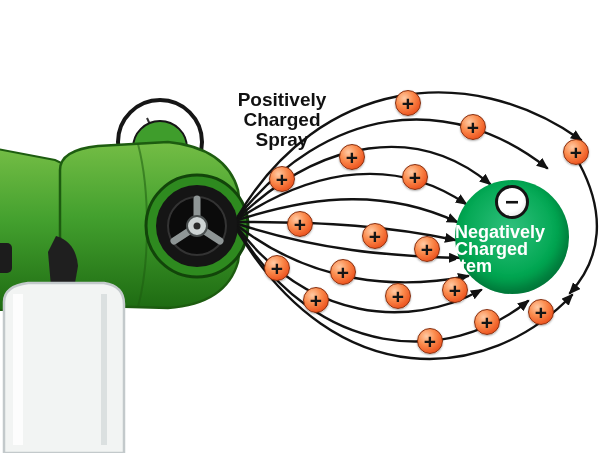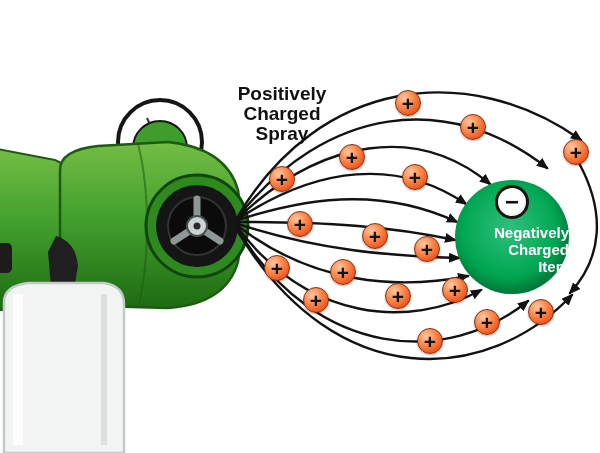--- a/index.html
+++ b/index.html
@@ -1,31 +1,31 @@
 <!DOCTYPE html>
 <html style="--background: #ffffff; --arrow: #121212; --particle-orange: #ef5a24; --target-green: #00a651; --sprayer-green: #43a02e;"><head>
 <meta charset="utf-8">
 <style>
   html,body{margin:0;padding:0;background:#ffffff;}
   .stage{position:relative;width:600px;height:453px;background:var(--background,#fff);overflow:hidden;
          font-family:"Liberation Sans","DejaVu Sans",sans-serif;}
   .art{position:absolute;left:0;top:0;}
   .layer{position:absolute;left:0;top:0;right:0;bottom:0;}
   .arrow{fill:none;stroke:var(--arrow,#121212);stroke-width:2.4;stroke-linecap:round;}
-  .spray-label{position:absolute;left:221px;top:84px;width:122px;text-align:center;font-weight:bold;
+  .spray-label{position:absolute;left:221px;top:90px;width:122px;text-align:center;font-weight:bold;
                font-size:19px;line-height:20px;color:#111;white-space:pre-line;}
   .target{position:absolute;border-radius:50%;
           background:radial-gradient(circle at 48% 42%, #2fc07c 0%, var(--target-green,#00a651) 55%, #007a3a 100%);
           box-shadow:inset -4px -7px 12px rgba(0,60,30,.35);}
   .minus-badge{position:absolute;left:50%;top:5px;transform:translateX(-50%);width:34px;height:34px;border-radius:50%;
                background:radial-gradient(circle at 40% 35%, #ffffff 55%, #d9d9d9 100%);
                border:3px solid #141414;box-sizing:border-box;display:flex;align-items:center;justify-content:center;
                font-size:24px;font-weight:bold;color:#111;line-height:1;}
-  .target-label{position:absolute;left:0;right:0;top:44px;text-align:right;color:#fff;font-weight:bold;
-                font-size:15px;line-height:17px;white-space:pre-line;}
+  .target-label{position:absolute;left:0;right:0;top:44px;text-align:left;color:#fff;font-weight:bold;
+                font-size:18px;line-height:17px;white-space:pre-line;}
   .particle{position:absolute;width:26px;height:26px;border-radius:50%;
             background:radial-gradient(circle at 35% 30%, #ffcaa4 0%, #fb8c4e 38%, var(--particle-orange,#ef5a24) 72%, #c03a10 100%);
             border:1px solid #872d0c;box-sizing:border-box;display:flex;align-items:center;justify-content:center;
             font-weight:bold;font-size:21px;color:#151515;line-height:1;box-shadow:0 1px 2px rgba(0,0,0,.3);}
 </style>
 </head>
 <body>
 
 <div class="stage">
 

